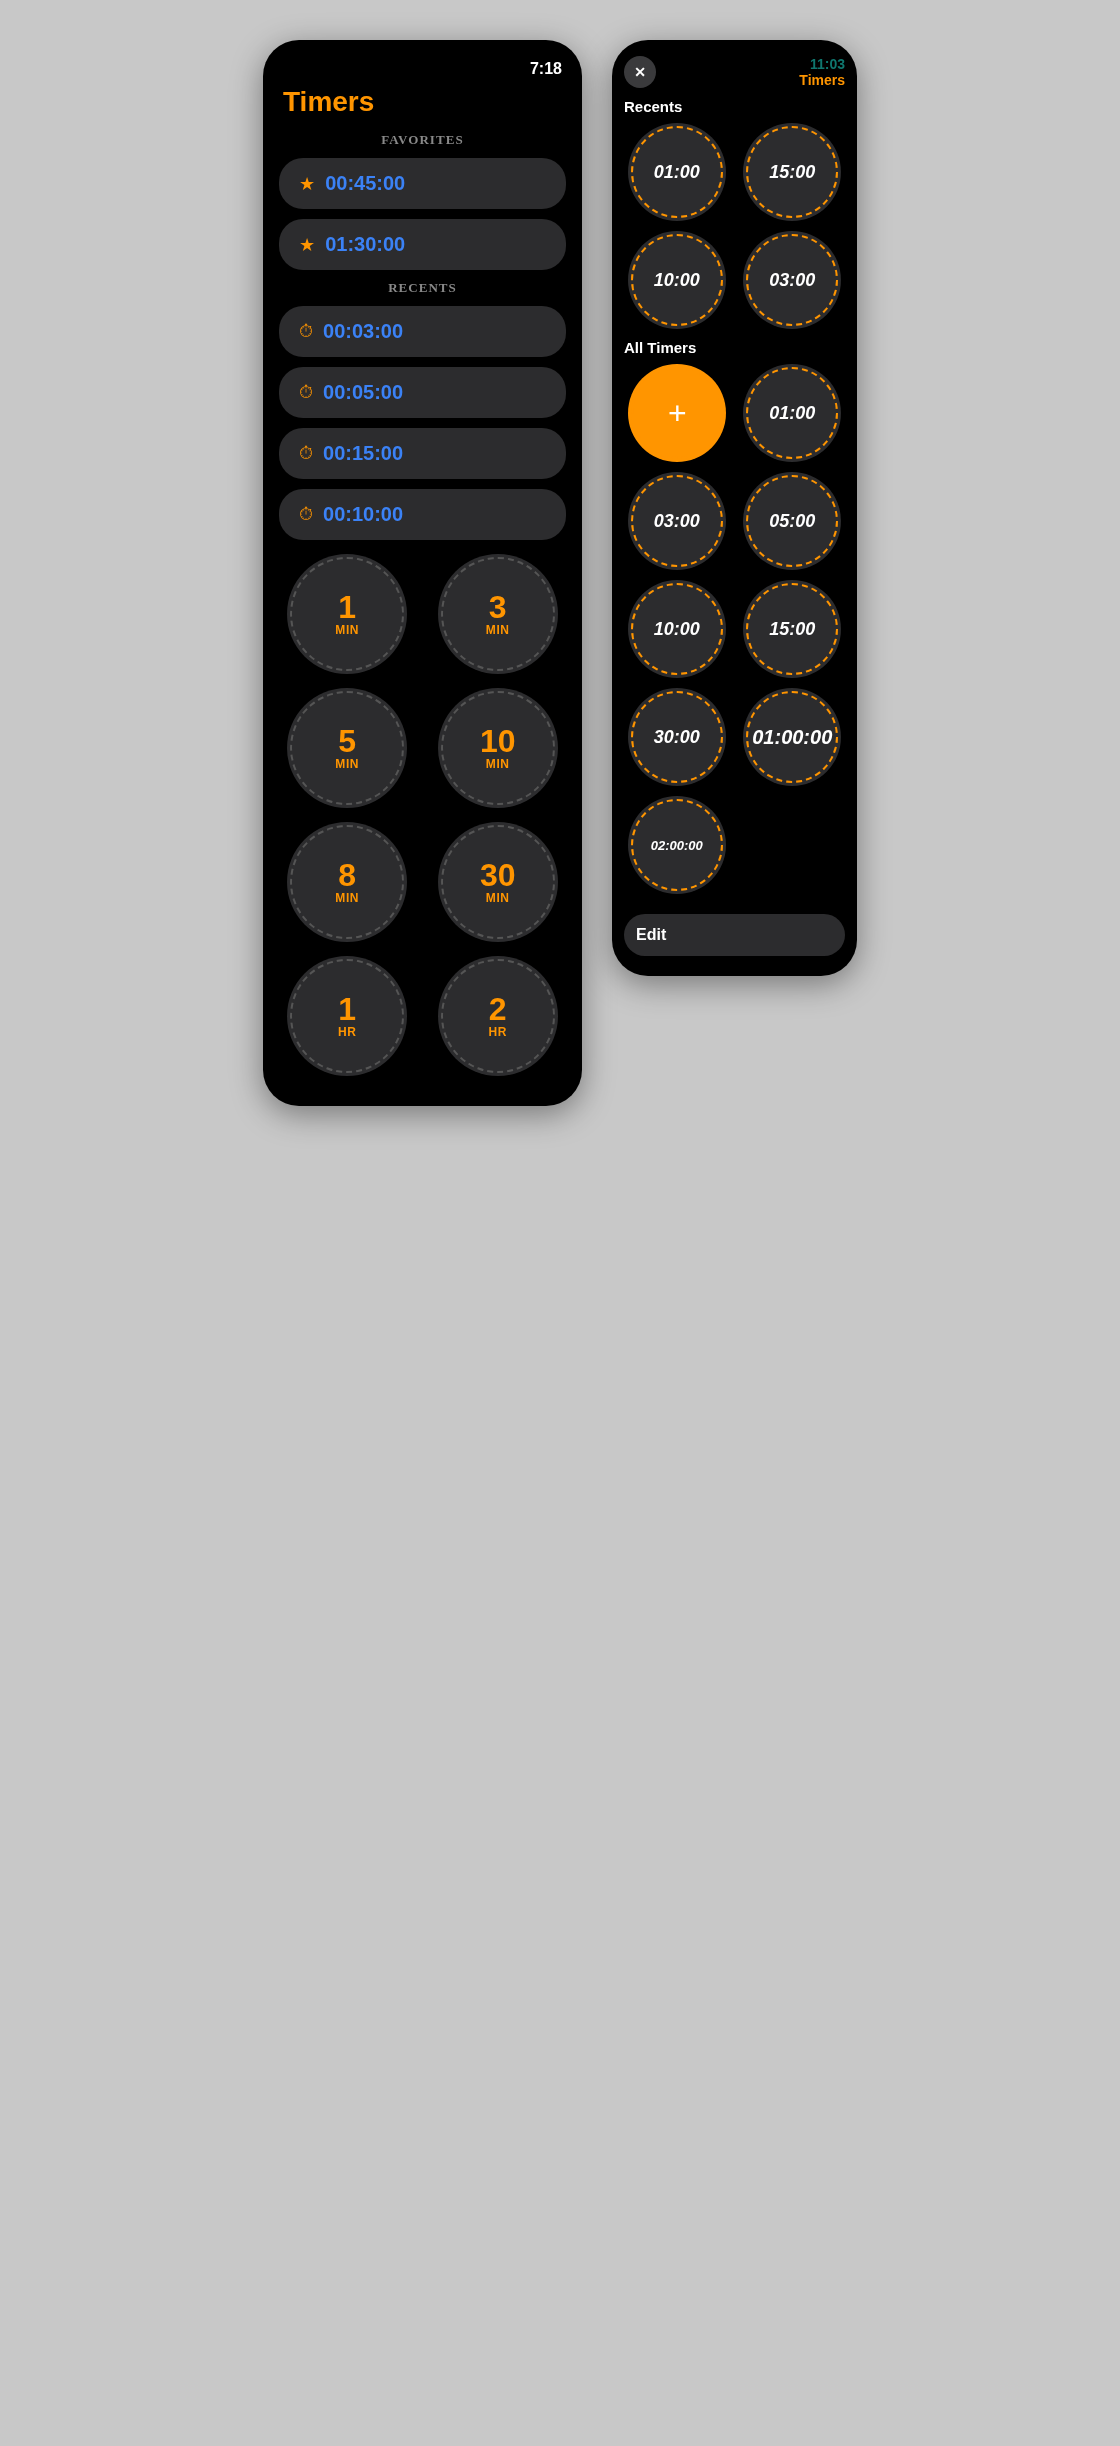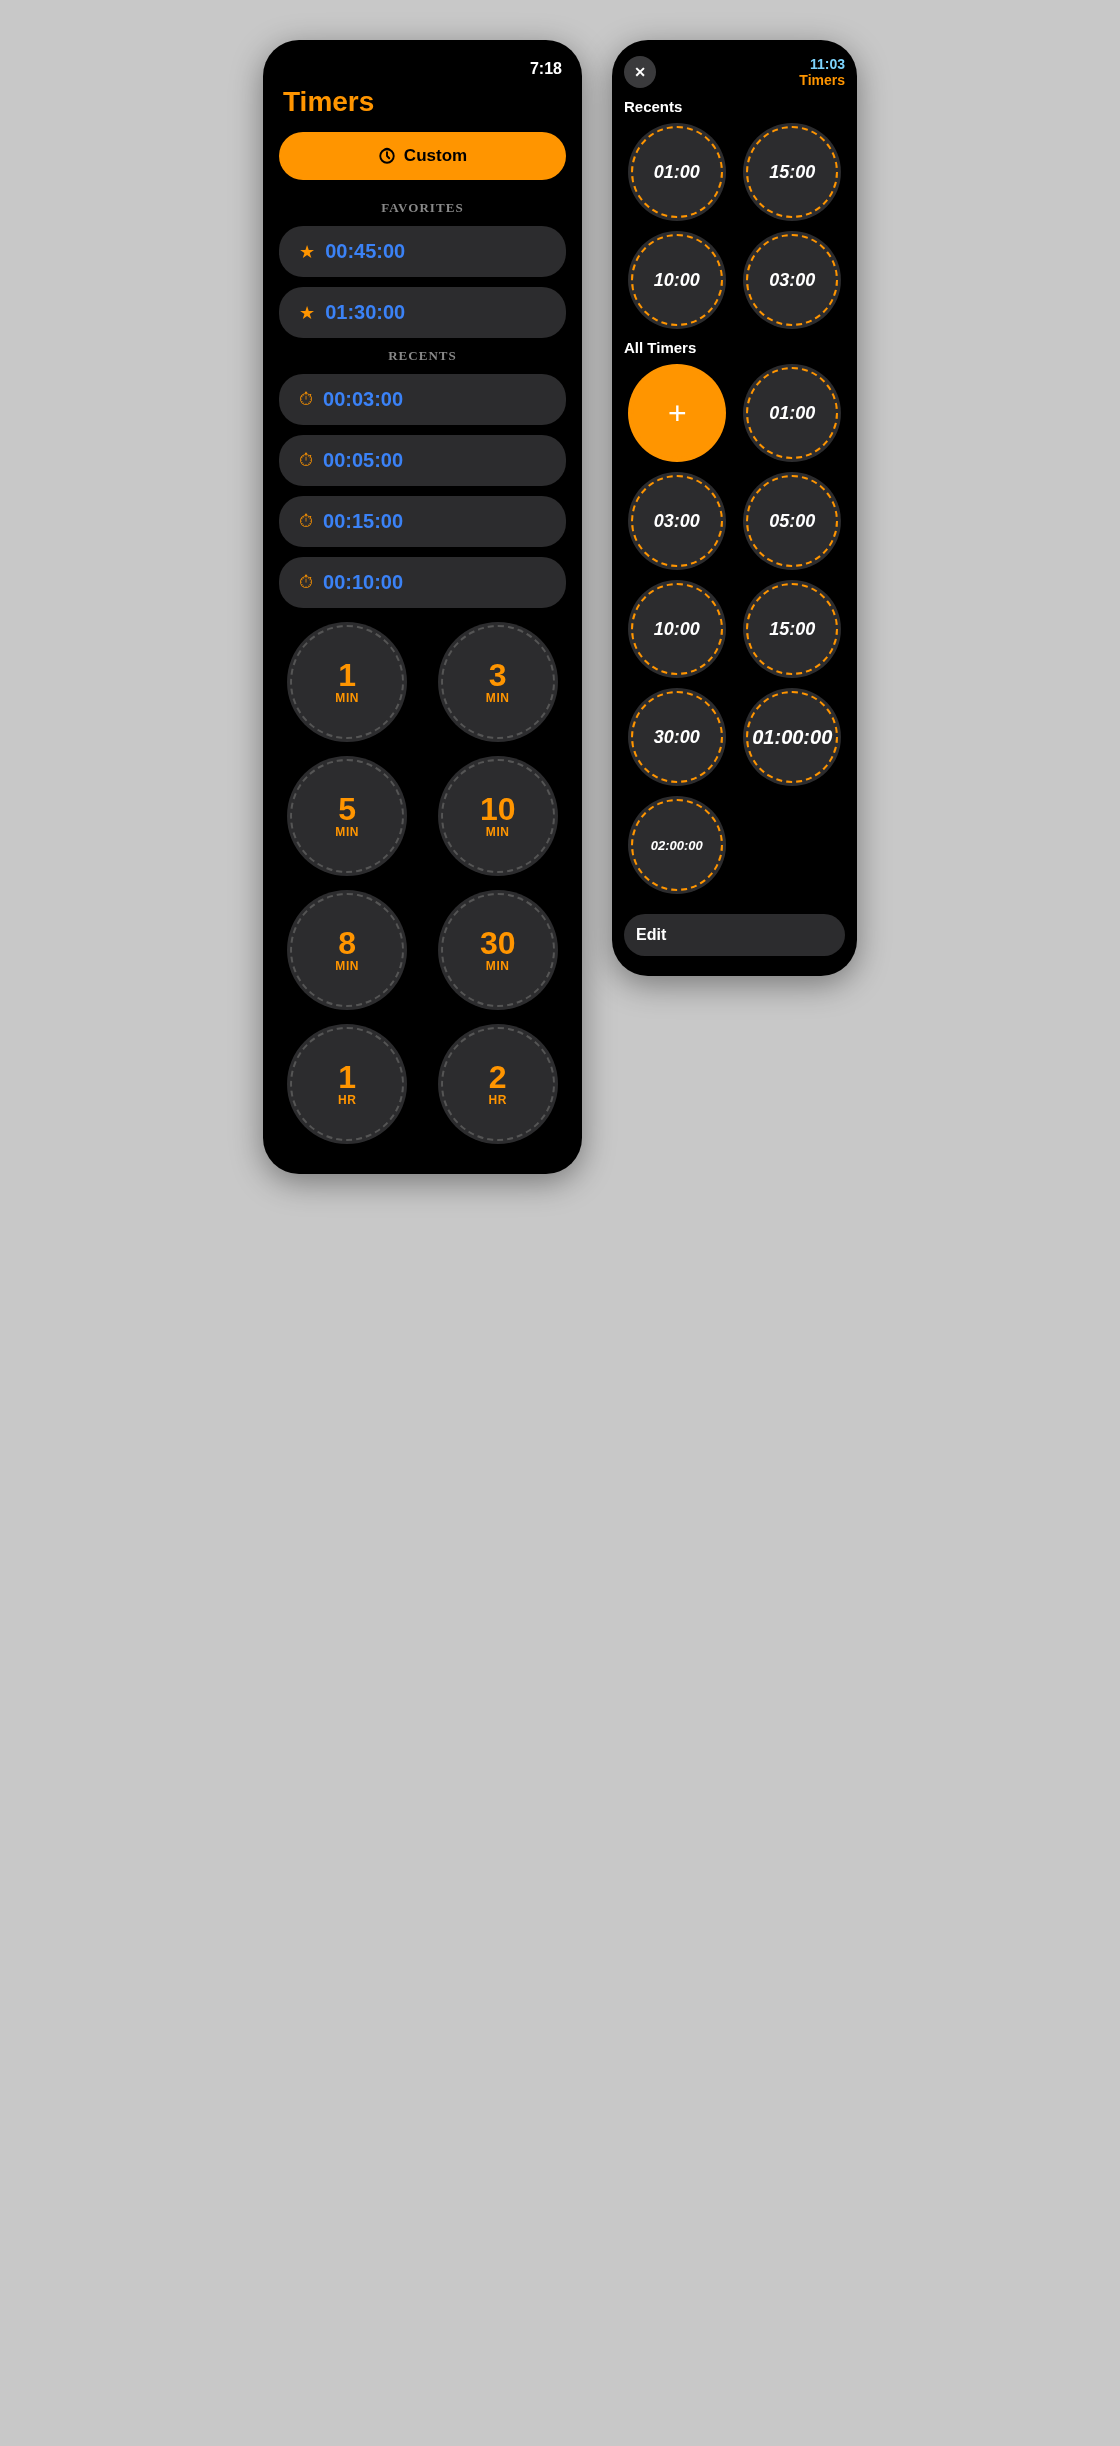--- a/index.html
+++ b/index.html
@@ -153,21 +153,21 @@
       justify-content: center;
       cursor: pointer;
       color: #fff;
       font-size: 14px;
       font-weight: 700;
     }
     .screen2-time-title {
       text-align: right;
     }
     .screen2-time {
-      color: #7dd3fc;
+      color: #0f766e;
       font-size: 14px;
       font-weight: 600;
       display: block;
     }
     .screen2-app-title {
       color: #FF9500;
       font-size: 14px;
       font-weight: 700;
       display: block;
     }
@@ -241,29 +241,20 @@
   </style>
 </head>
 <body>
 
 <div class="screens-container">
 
   <div class="screen1">
     <div class="screen1-status">7:18</div>
     <div class="screen1-title">Timers</div>
 
-    <div class="custom-btn">
-
-      <svg class="clock-icon-svg" viewBox="0 0 24 24" fill="none" stroke="#000" stroke-width="2.5" stroke-linecap="round" stroke-linejoin="round">
-        <circle cx="12" cy="12" r="9"></circle>
-        <polyline points="12 7 12 12 15 15"></polyline>
-        <path d="M9 3 Q12 1 15 3" stroke="#000" stroke-width="2" fill="none"></path>
-      </svg>
-      <span>Custom</span>
-    </div>
 
     <div class="section-label">FAVORITES</div>
 
     <div class="timer-row">
       <span class="timer-icon fav-icon">★</span>
       <span class="time">00:45:00</span>
     </div>
     <div class="timer-row">
       <span class="timer-icon fav-icon">★</span>
       <span class="time">01:30:00</span>

